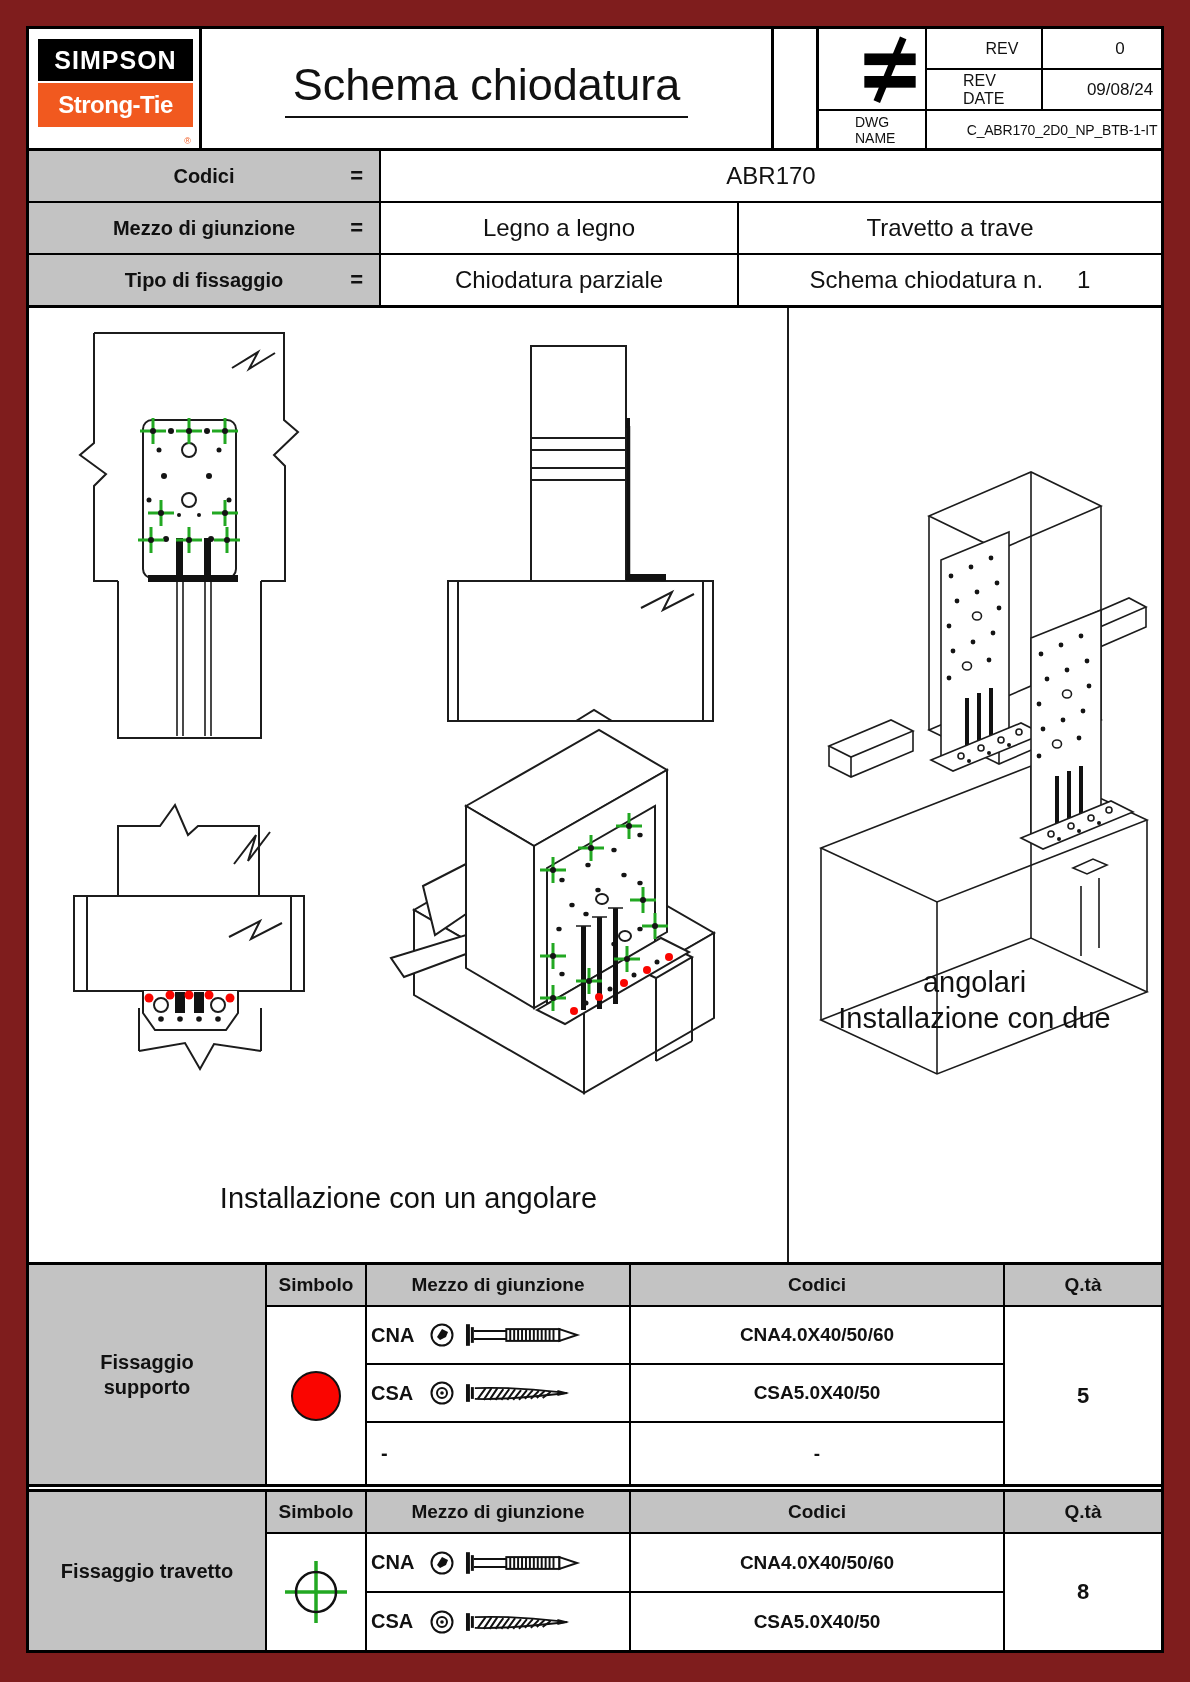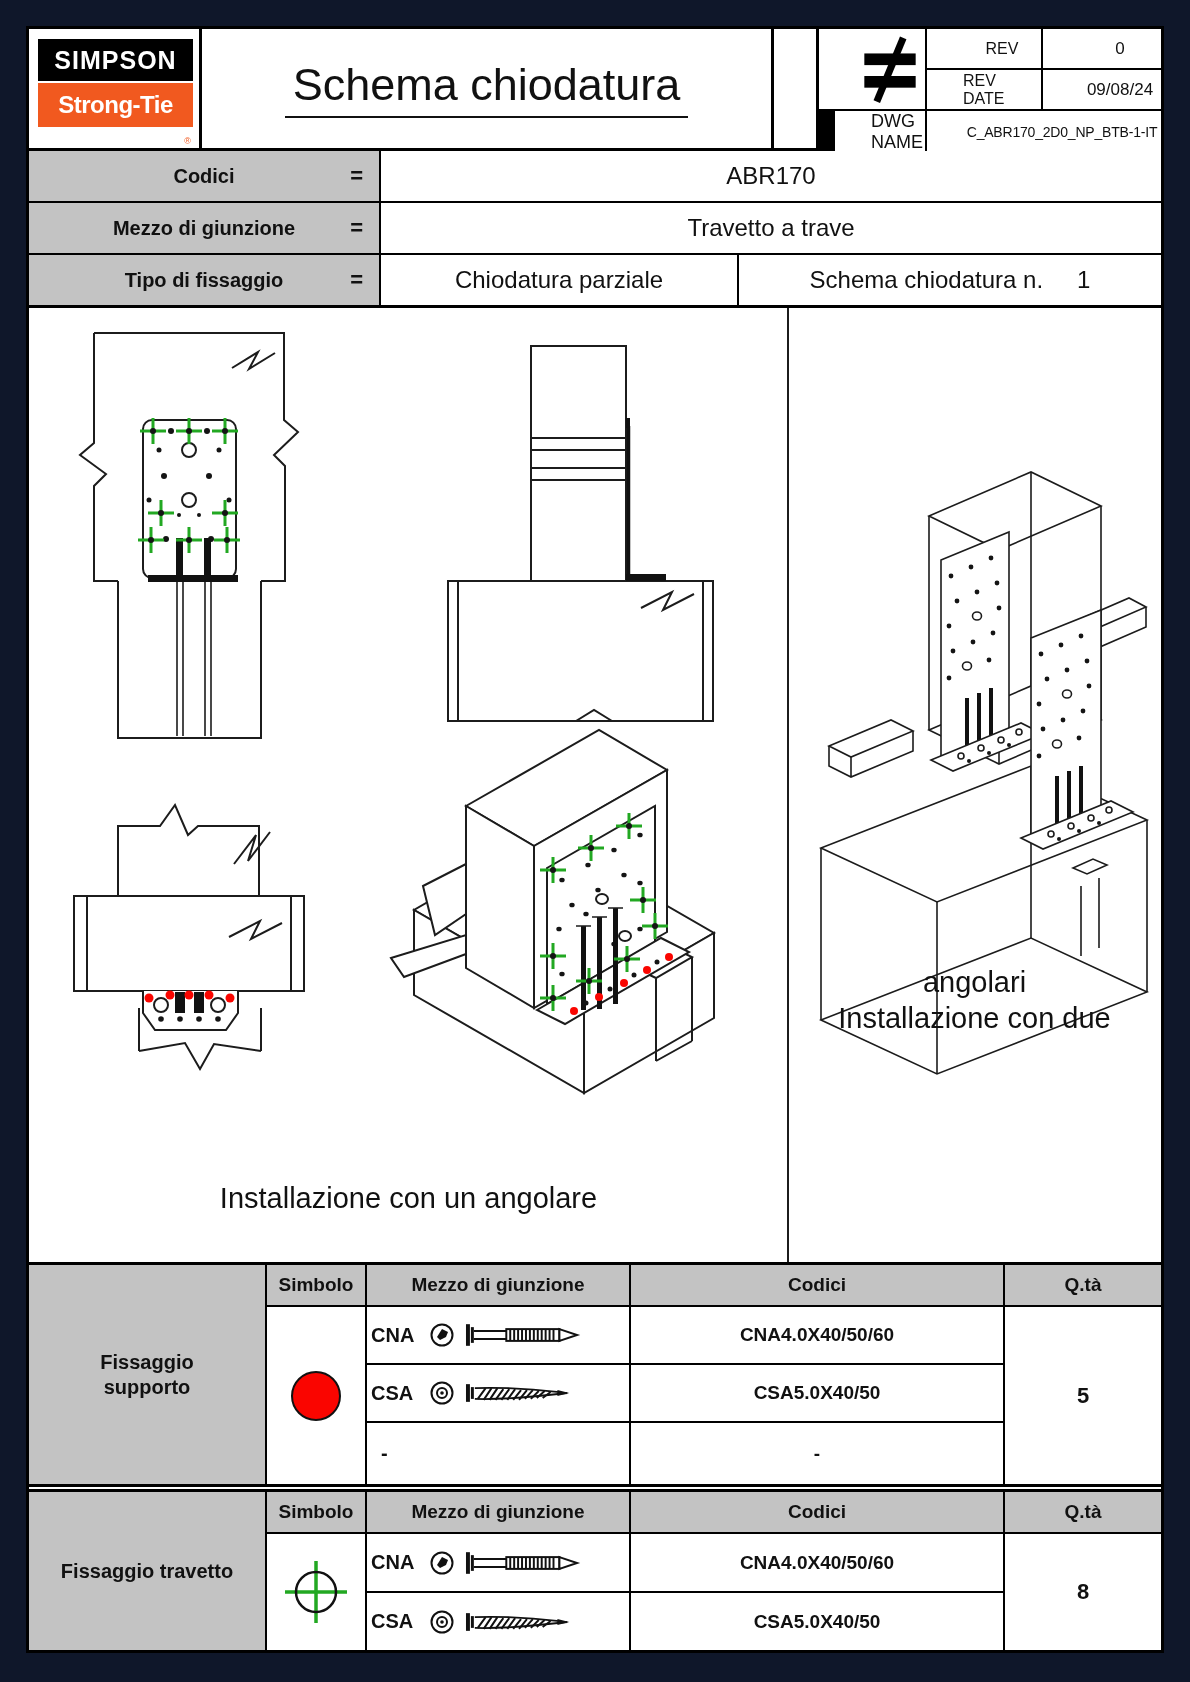--- a/index.html
+++ b/index.html
@@ -1,35 +1,35 @@
 <!DOCTYPE html>
 <html style="--accent-red: #fa0500; --accent-green: #22a822; --logo-orange: #f1591f; --header-gray: #c3c3c3;"><head>
 <meta charset="utf-8">
 <style>
   html,body{margin:0;padding:0;background:#fff;}
   body{font-family:"Liberation Sans","DejaVu Sans",sans-serif;color:#111;}
-  .page{position:relative;width:1190px;height:1682px;background:#0f172a;overflow:hidden;}
+  .page{position:relative;width:1190px;height:1682px;background:#7f1d1d;overflow:hidden;}
   .frame{position:absolute;left:26px;top:26px;width:1132px;border:3px solid #000;background:#fff;}
   .bb3{border-bottom:3px solid #000;}
 
   
   .hdr{height:119px;display:flex;}
   .logo{width:173px;border-right:3px solid #000;padding:10px 6px 0 9px;box-sizing:border-box;position:relative;}
   .logo-black{background:#000;color:#fff;font-weight:700;font-size:25px;text-align:center;height:42px;line-height:42px;letter-spacing:1px;}
   .logo-orange{background:var(--logo-orange,#f1591f);color:#fff;font-weight:700;font-size:24px;text-align:center;height:44px;line-height:44px;margin-top:2px;letter-spacing:-0.5px;}
   .logo-reg{position:absolute;right:8px;bottom:2px;font-size:9px;color:var(--logo-orange,#f1591f);}
   .titlecell{flex:1;display:flex;align-items:center;justify-content:center;border-right:3px solid #000;}
   .title{font-size:45px;border-bottom:2.5px solid #111;padding:0 8px 5px 8px;}
   .hdr-gap{width:42px;}
   .revtable{width:342px;display:grid;grid-template-columns:106px 114px 1fr;grid-template-rows:39px 39px 1fr;background:#000;gap:2px;border-left:3px solid #000;}
   .revtable>div{background:#fff;display:flex;align-items:center;justify-content:center;padding-left:36px;}
   .neqcell{grid-row:1/3;}
   .rev-lbl{font-size:16px;}
   .rev-val{font-size:17px;}
-  .dwg-lbl{font-size:18px;margin-left:16px;}
+  .dwg-lbl{font-size:14px;}
   .dwg-val{grid-column:2/4;font-size:14px;letter-spacing:-0.2px;}
 
   
   .info{border-bottom:3px solid #000;}
   .irow{display:flex;height:50px;border-bottom:2px solid #000;}
   .irow:last-child{border-bottom:none;}
   .ilabel{width:352px;background:var(--header-gray,#c3c3c3);border-right:2px solid #000;display:flex;align-items:center;justify-content:center;font-weight:700;font-size:20px;position:relative;box-sizing:border-box;}
   .ieq{position:absolute;right:16px;font-weight:800;font-size:22px;}
   .ival{flex:1;display:flex;align-items:center;justify-content:center;font-size:24px;}
   .ival.split{border-right:2px solid #000;flex:0 0 356px;}
@@ -105,20 +105,21 @@
         <span>Codici</span>
         <span class="ieq">=</span>
       </div>
       <div class="ival">ABR170</div>
     </div>
     <div class="irow">
       <div class="ilabel">
         <span>Mezzo di giunzione</span>
         <span class="ieq">=</span>
       </div>
+      <div class="ival split">Legno a legno</div>
       <div class="ival">Travetto a trave</div>
     </div>
     <div class="irow">
       <div class="ilabel">
         <span>Tipo di fissaggio</span>
         <span class="ieq">=</span>
       </div>
       <div class="ival split">Chiodatura parziale</div>
       <div class="ival">
         <span class="schemanum">

